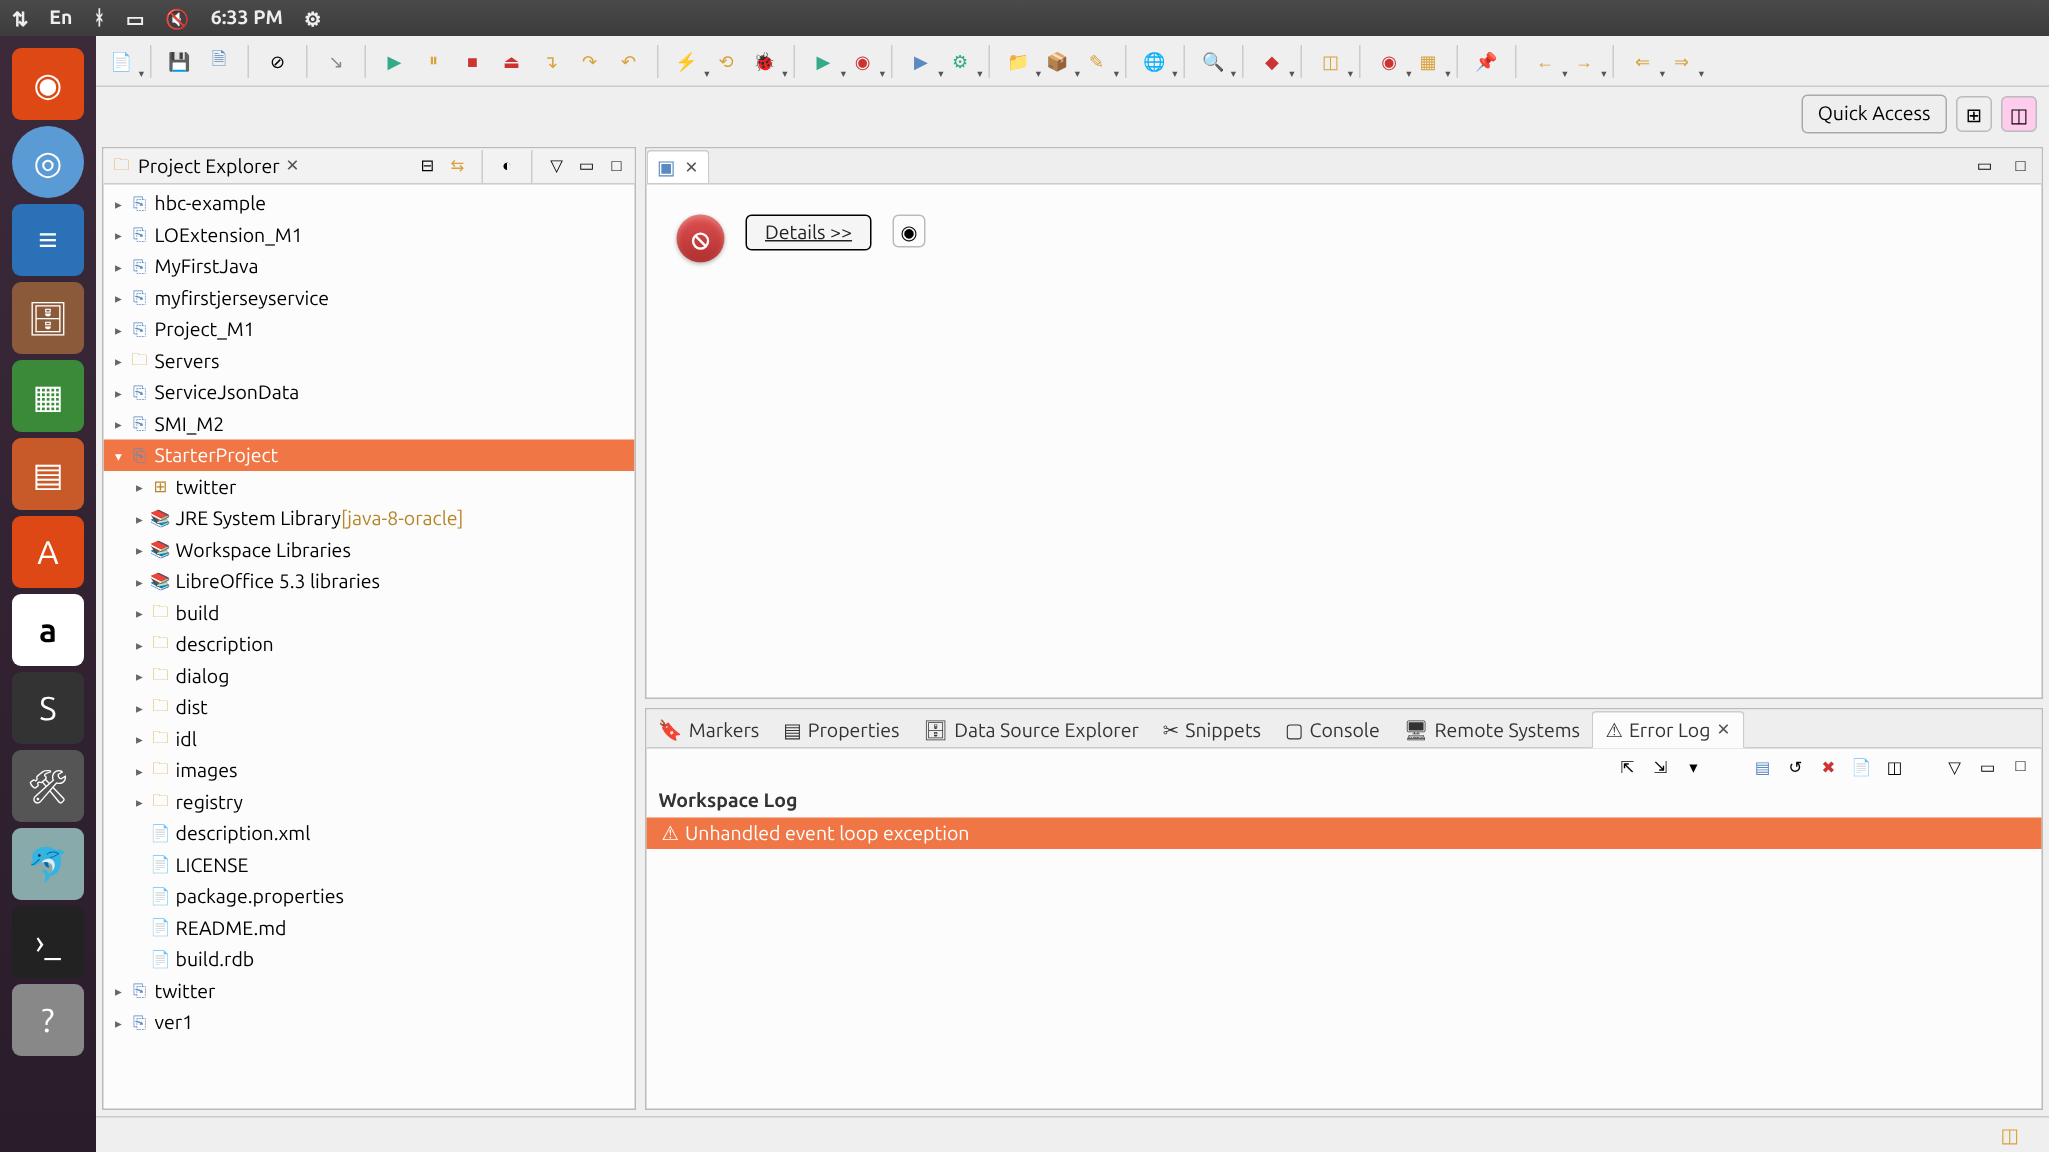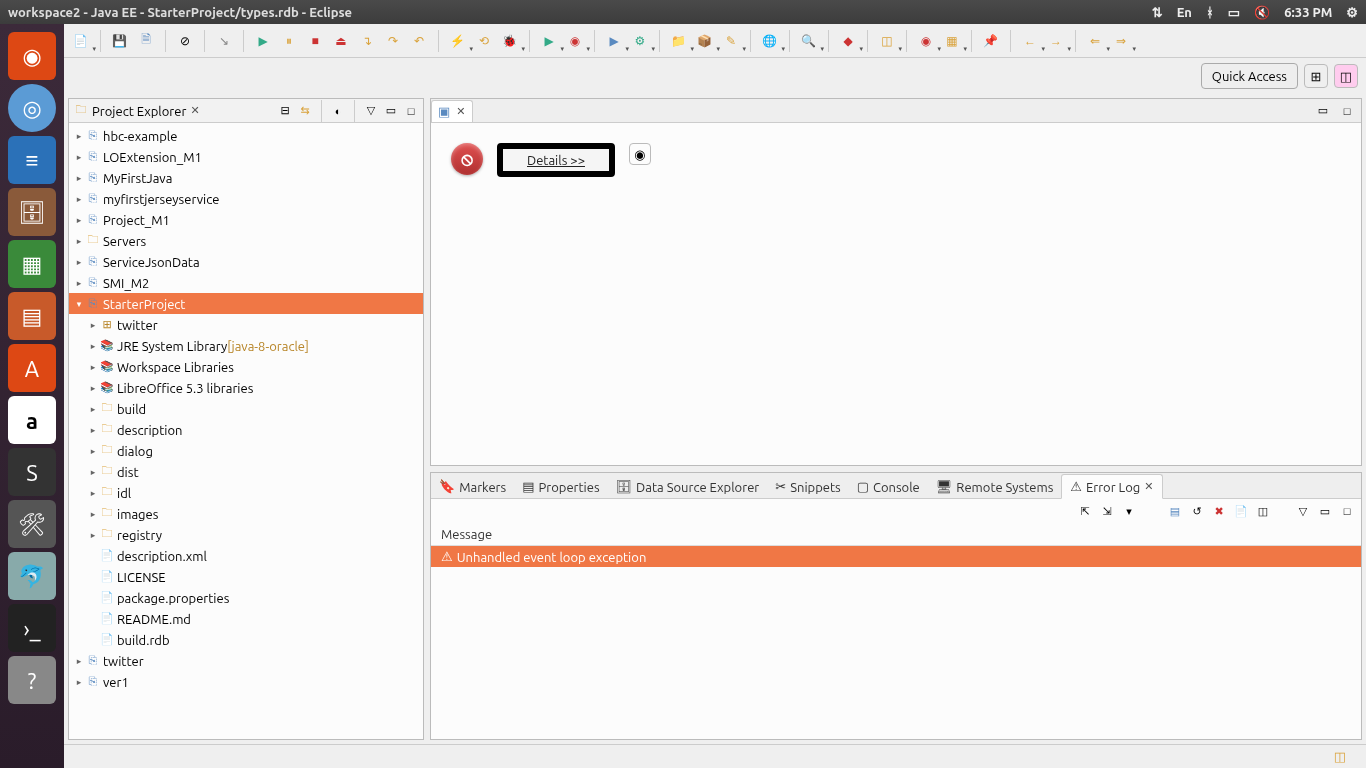--- a/index.html
+++ b/index.html
@@ -52,38 +52,37 @@
 .muted{color:#b8862a}
 .right{flex:1;display:flex;flex-direction:column;gap:6px}
 .editor{flex:1;background:#fcfcfc;border:1px solid #bbb;display:flex;flex-direction:column}
 .edtabs{height:24px;display:flex;border-bottom:1px solid #ccc;background:#eee}
 .edtab{background:#fff;border:1px solid #ccc;border-bottom:none;padding:3px 6px;display:flex;align-items:center;gap:6px;margin-top:1px;border-radius:3px 3px 0 0}
 .edtabsp{flex:1}
 .edctrl{display:flex;align-items:center;gap:8px;padding:0 6px}
 .edbody{flex:1;padding:20px 20px;display:flex;align-items:flex-start;gap:14px}
 .erricon{width:32px;height:32px;border-radius:50%;background:linear-gradient(#e05050,#b03030);display:flex;align-items:center;justify-content:center;color:#fff;font-size:18px;font-weight:bold;box-shadow:inset 0 2px 4px rgba(255,255,255,.3),0 1px 3px rgba(0,0,0,.3)}
 .edmsg{flex:1;padding-top:6px}
-.detbtn{border:6px solid #000000;background:#f5f5f5;padding:4px 24px;border-radius:4px;cursor:pointer;text-decoration:underline;color:#222}
+.detbtn{border:1px solid #000000;background:#f5f5f5;padding:4px 12px;border-radius:4px;cursor:pointer;text-decoration:underline;color:#222}
 .bottom{height:268px;background:#fcfcfc;border:1px solid #bbb;display:flex;flex-direction:column}
 .btabs{height:26px;display:flex;border-bottom:1px solid #ccc;background:#eee;align-items:flex-end}
 .btab{padding:4px 8px;display:flex;align-items:center;gap:4px;color:#333;cursor:pointer}
 .btab.active{background:#fcfcfc;border:1px solid #ccc;border-bottom:1px solid #fcfcfc;border-radius:3px 3px 0 0;margin-bottom:-1px}
 .btoolbar{height:24px;display:flex;justify-content:flex-end;align-items:center;padding:0 6px;gap:6px}
 .wslog{padding:4px 8px;color:#333;font-weight:bold}
 .filter{margin:2px 8px;border:1px solid #bbb;border-radius:4px;padding:4px 6px;display:flex;align-items:center}
 .filter input{border:none;outline:none;flex:1;background:transparent;color:#888;font-style:italic}
 .msghdr{padding:4px 10px;border-bottom:1px solid #ddd;color:#333}
 .logrow{background:#f07745;color:#fff;padding:3px 10px;display:flex;align-items:center;gap:4px}
 .statusbar{height:24px;border-top:1px solid #ccc;display:flex;justify-content:flex-end;align-items:center;padding:0 20px}
 </style>
 </head>
 <body>
 
 <div class="titlebar">
-  <span class="title">workspace2 - Java EE - StarterProject/types.rdb - Eclipse</span>
   <div class="sysicons">
     <span>⇅</span>
     <span>En</span>
     <span>ᚼ</span>
     <span>▭</span>
     <span>🔇</span>
     <span>6:33 PM</span>
     <span>⚙</span>
   </div>
 </div>
@@ -382,21 +381,21 @@
           <span class="vico" style="color:#5a8ac0">▤</span>
           <span class="vico">↺</span>
           <span class="vico" style="color:#c33">✖</span>
           <span class="vico">📄</span>
           <span class="vico">◫</span>
           <span style="width:12px"></span>
           <span class="vico">▽</span>
           <span class="vico">▭</span>
           <span class="vico">□</span>
         </div>
-        <div class="msghdr">Message</div>
+        <div class="wslog">Workspace Log</div>
         <div class="logrow">
           <span>⚠</span>
           <span>Unhandled event loop exception</span>
         </div>
       </div>
     </div>
   </div>
 
   <div class="statusbar">
     <span style="color:#d9a23a">◫</span>

